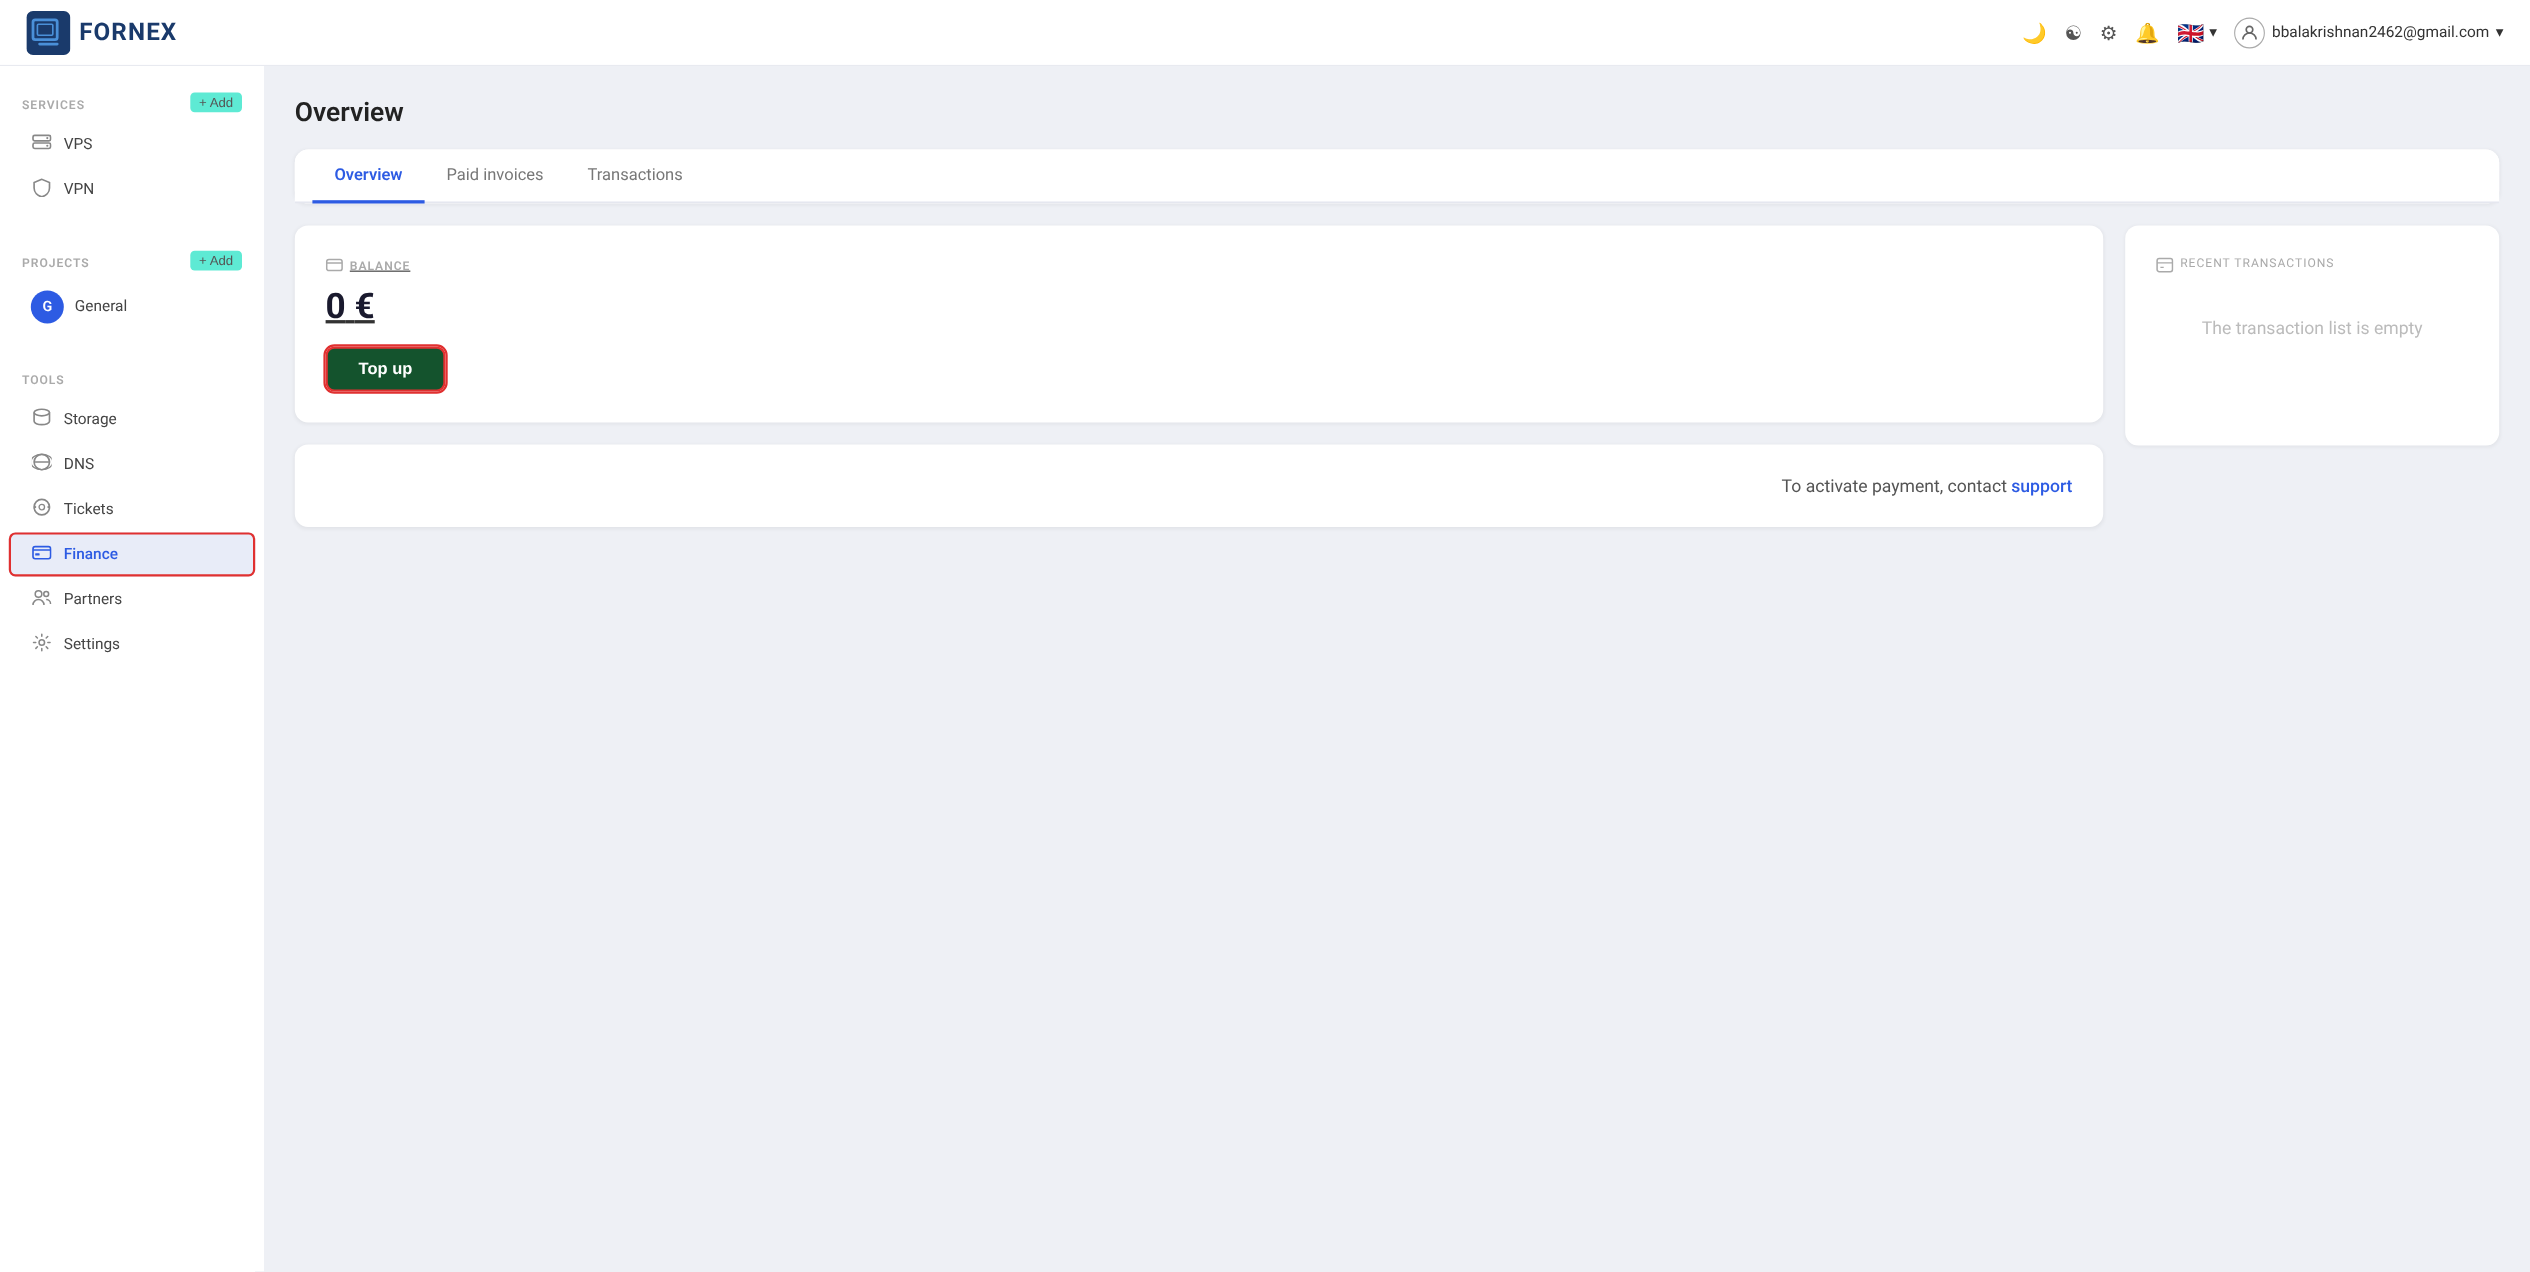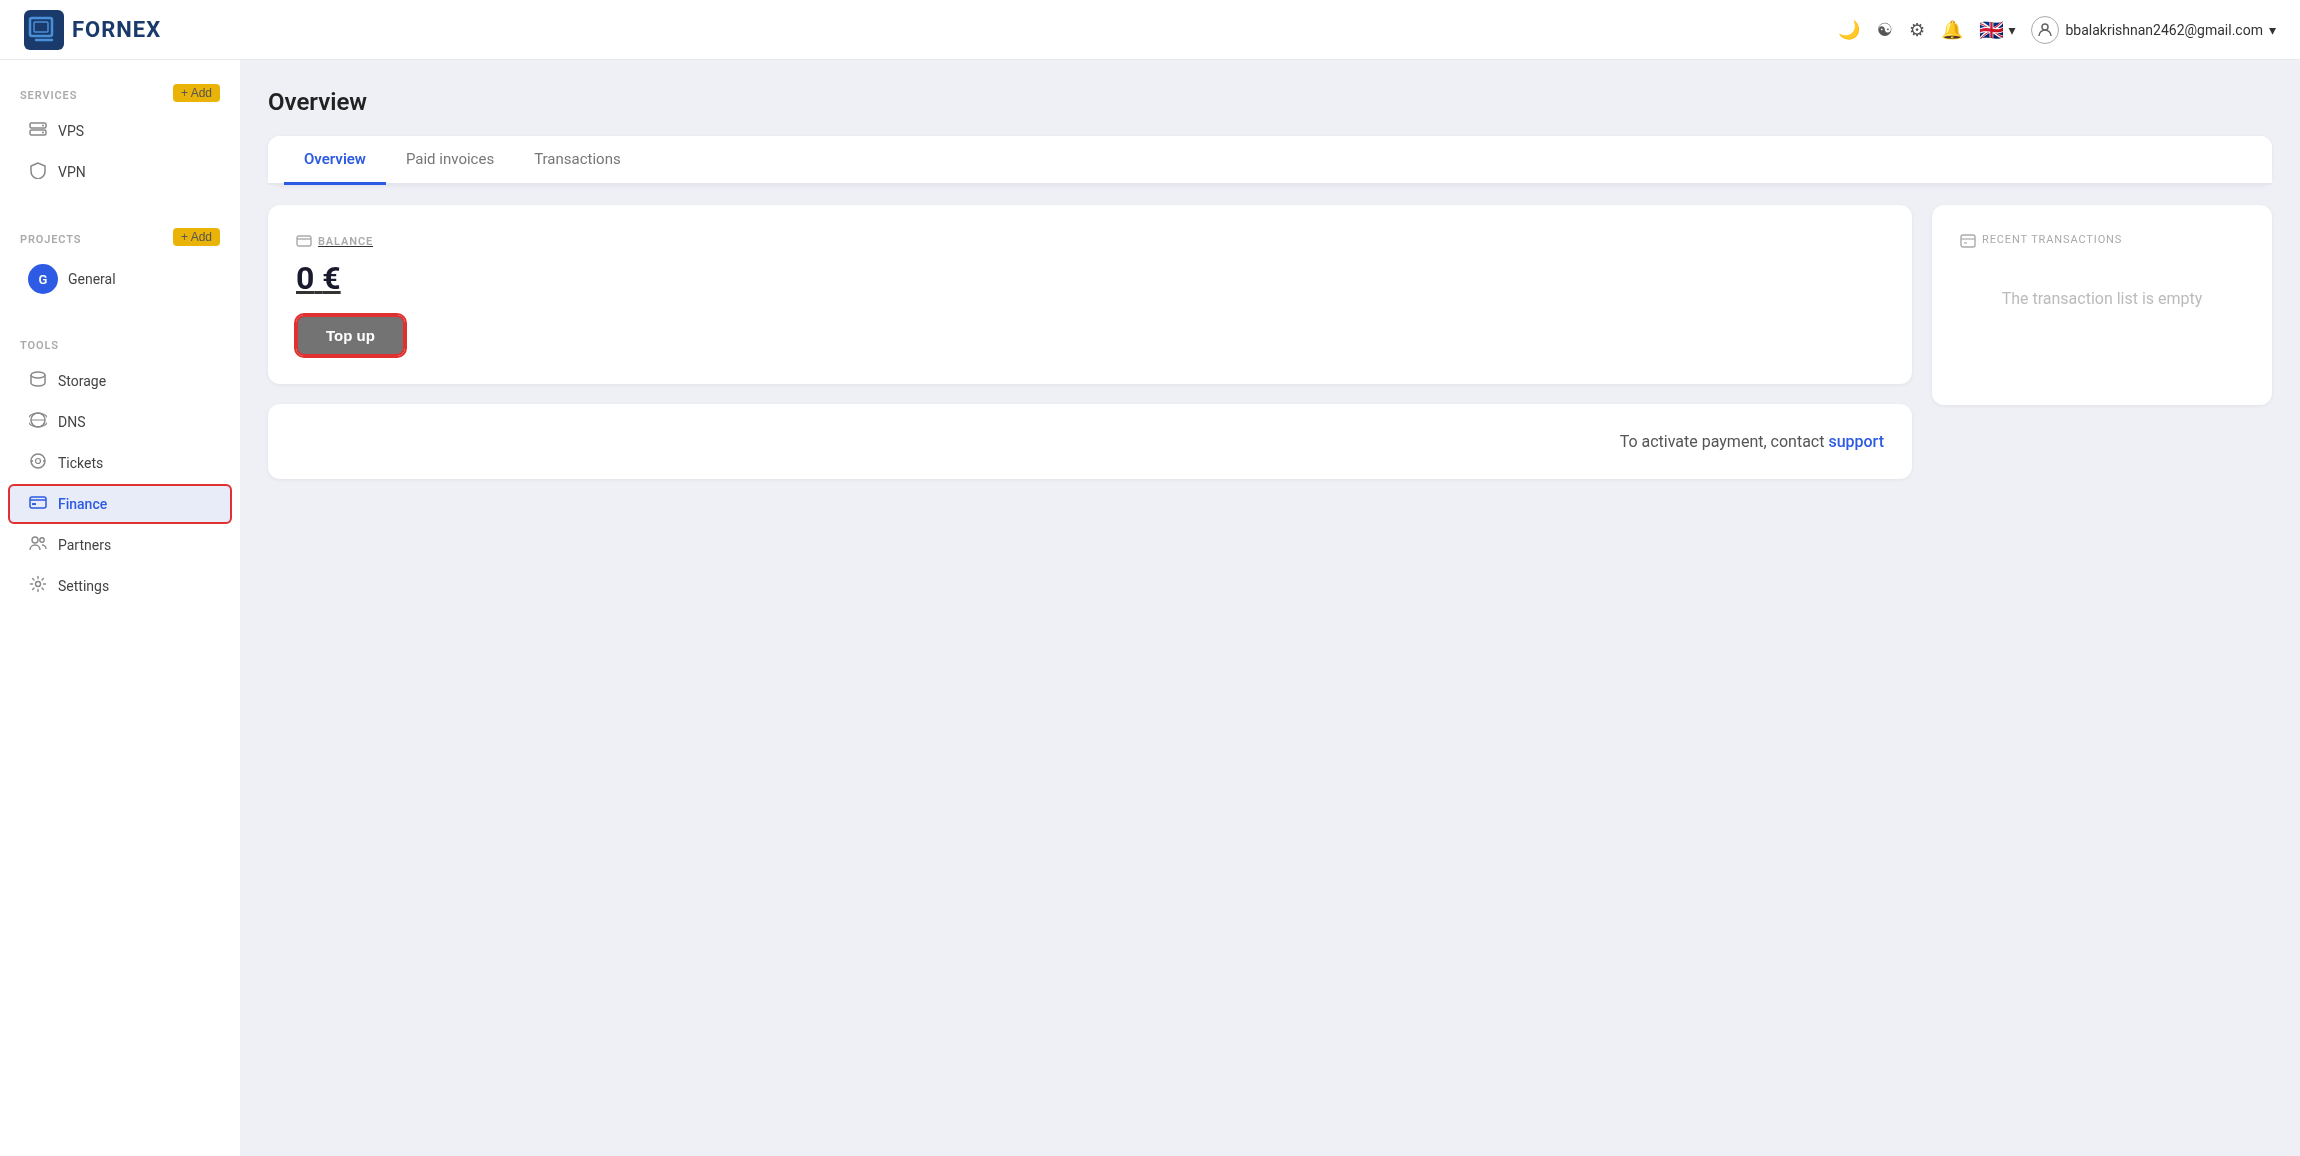--- a/index.html
+++ b/index.html
@@ -101,21 +101,21 @@
       color: #aaa;
       letter-spacing: 0.08em;
       padding: 0 20px 8px 20px;
       display: flex;
       align-items: flex-end;
       justify-content: space-between;
     }
     .sidebar-add-btn {
       font-size: 12px;
       color: #555;
-      background: #eab308;
+      background: #5eead4;
       border: none;
       border-radius: 4px;
       padding: 2px 8px;
       cursor: pointer;
     }
     .sidebar-item {
       display: flex;
       align-items: center;
       gap: 10px;
       padding: 9px 20px;
@@ -225,21 +225,21 @@
       gap: 6px;
       margin-bottom: 10px;
     }
     .balance-amount {
       font-size: 32px;
       font-weight: 700;
       color: #1a1a2e;
       margin-bottom: 18px;
     }
     .topup-btn {
-      background: #737373;
+      background: #14532d;
       color: #fff;
       border: 2px solid #e03030;
       border-radius: 8px;
       padding: 10px 28px;
       font-size: 15px;
       font-weight: 600;
       cursor: pointer;
       outline: 2px solid #e03030;
     }
 

